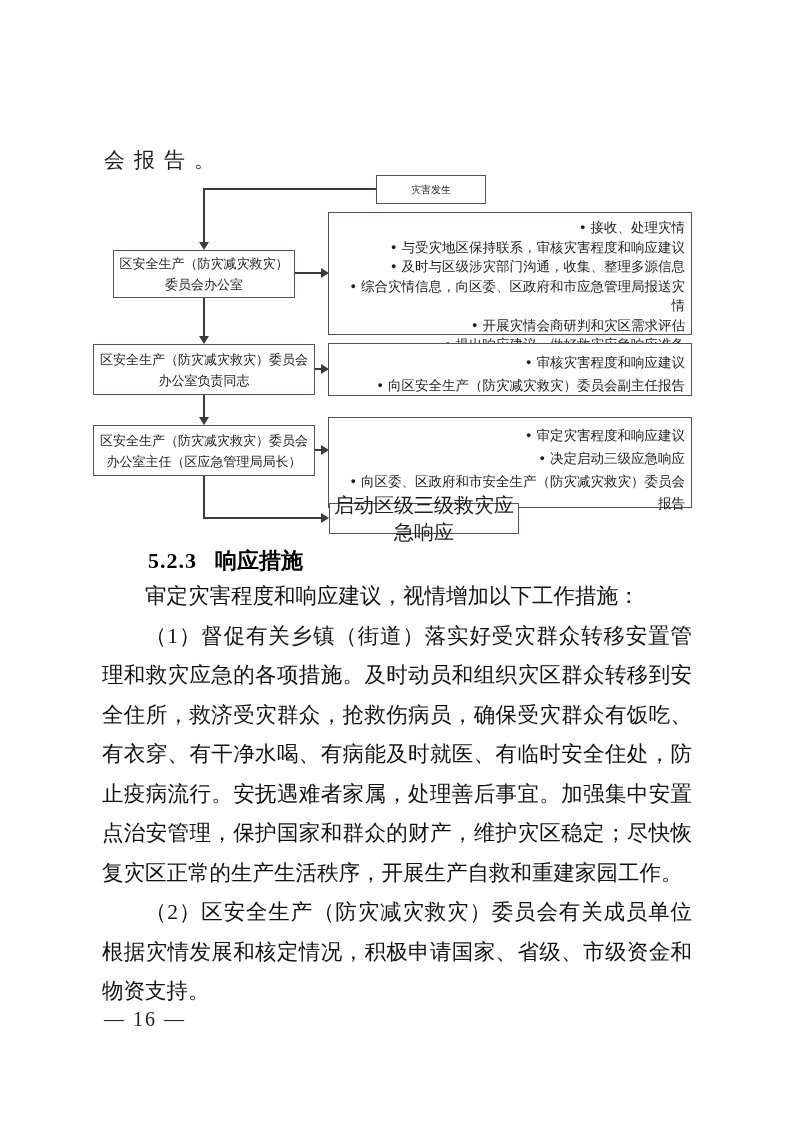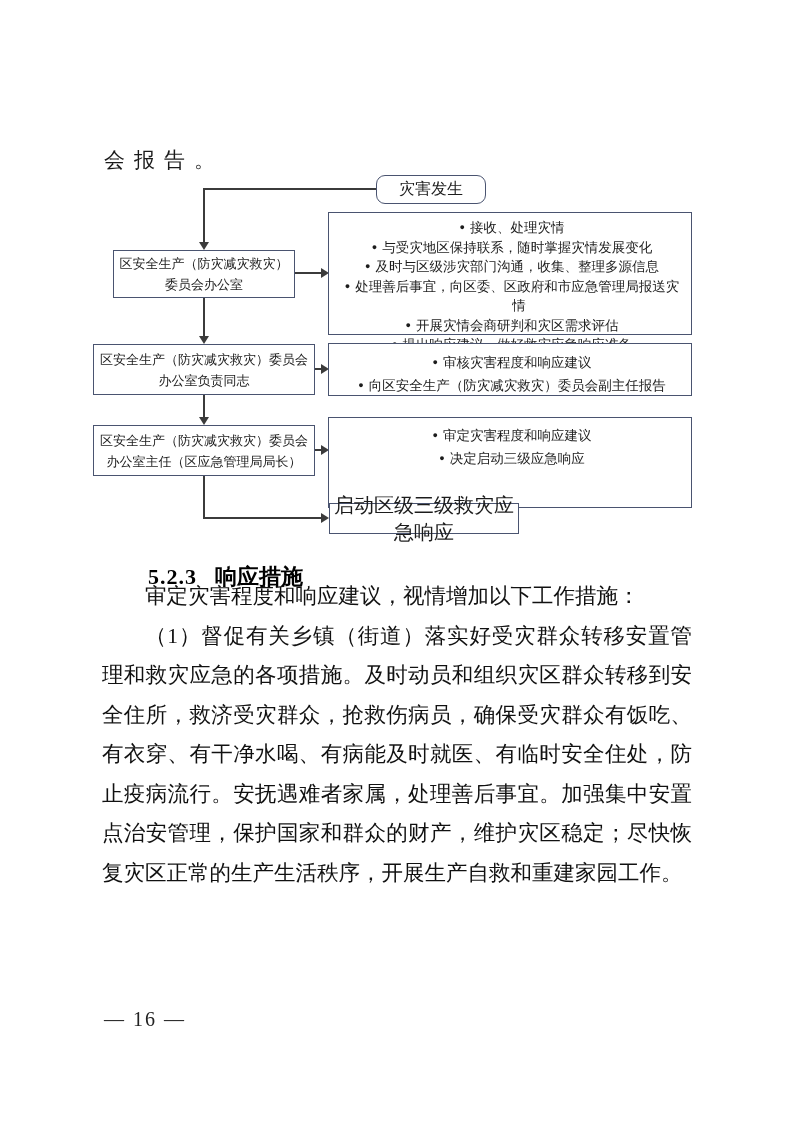--- a/index.html
+++ b/index.html
@@ -21,21 +21,20 @@
     font-size: 21px;
     letter-spacing: 9px;
     color: #1a1a1a;
   }
   .section-heading {
     position: absolute;
     left: 148px; top: 546px;
     font-size: 22px;
     font-weight: bold;
     color: #000;
-    margin-top: 16px;
   }
   .section-heading .h-num { margin-right: 18px; letter-spacing: 1px; }
   .body-block {
     position: absolute;
     left: 102px; top: 577px;
     width: 590px;
     font-size: 21.5px;
     line-height: 39.5px;
     text-align: justify;
     text-justify: inter-ideograph;
@@ -56,32 +55,32 @@
     border: 1.5px solid #4a5470;
     background: #ffffff;
     font-family: "Liberation Sans", "DejaVu Sans", sans-serif;
     color: #1c1c1c;
     display: flex;
     flex-direction: column;
     align-items: center;
     justify-content: center;
     text-align: center;
   }
-  .fc-start { left: 376px; top: 175px; width: 110px; height: 29px; font-size: 16px; border-radius: 9px; }
+  .fc-start { left: 376px; top: 175px; width: 110px; height: 29px; font-size: 10px; }
   .fc-left-1 { left: 113px; top: 250px; width: 182px; height: 48px; font-size: 13px; line-height: 21px; }
   .fc-left-2 { left: 93px;  top: 344px; width: 222px; height: 51px; font-size: 13px; line-height: 21px; }
   .fc-left-3 { left: 93px;  top: 425px; width: 222px; height: 51px; font-size: 13px; line-height: 21px; }
   .fc-end   { left: 329px; top: 503px; width: 190px; height: 31px; font-size: 20px; }
   .fc-bullets {
     position: absolute;
     border: 1.5px solid #4a5470;
     background: #ffffff;
     font-family: "Liberation Sans", "DejaVu Sans", sans-serif;
     color: #1c1c1c;
-    text-align: center;
+    text-align: right;
   }
   .fc-right-1 { left: 328px; top: 212px; width: 364px; height: 123px; }
   .fc-right-2 { left: 328px; top: 343px; width: 364px; height: 53px; }
   .fc-right-3 { left: 328px; top: 405px; width: 364px; height: 91px; margin-top: 12px; }
   .fc-bullets ul { list-style: none; margin: 0; }
   .fc-right-1 ul { padding: 5px 6px 0 24px; font-size: 13.5px; line-height: 19.5px; }
   .fc-right-2 ul { padding: 7px 6px 0 24px; font-size: 13.5px; line-height: 23px; }
   .fc-right-3 ul { padding: 6px 6px 0 24px; font-size: 13.5px; line-height: 22px; }
   .fc-bullets li { text-indent: -14px; }
   .fc-bullets li::before { content: "●"; font-size: 9px; margin-right: 5px; vertical-align: 2px; }
@@ -122,23 +121,23 @@
       <span>区安全生产（防灾减灾救灾）</span>
       <span>委员会办公室</span>
     </div>
 
     <div class="fc-line" style="left:295px; top:272px; width:27px; height:2px;"></div>
     <div class="arrow-right" style="left:321px; top:268px;"></div>
 
     <div class="fc-bullets fc-right-1">
       <ul>
         <li>接收、处理灾情</li>
-        <li>与受灾地区保持联系，随时掌握灾情发展变化</li>
+        <li>与受灾地区保持联系，审核灾害程度和响应建议</li>
         <li>及时与区级涉灾部门沟通，收集、整理多源信息</li>
-        <li>处理善后事宜，向区委、区政府和市应急管理局报送灾情</li>
+        <li>综合灾情信息，向区委、区政府和市应急管理局报送灾情</li>
         <li>开展灾情会商研判和灾区需求评估</li>
         <li>提出响应建议，做好救灾应急响应准备</li>
       </ul>
     </div>
 
     <div class="fc-line" style="left:203px; top:298px; width:2px; height:38px;"></div>
     <div class="arrow-down" style="left:199px; top:336px;"></div>
 
     <div class="fc-box fc-left-2">
       <span>区安全生产（防灾减灾救灾）委员会</span>
@@ -163,37 +162,39 @@
       <span>办公室主任（区应急管理局局长）</span>
     </div>
 
     <div class="fc-line" style="left:315px; top:449px; width:7px; height:2px;"></div>
     <div class="arrow-right" style="left:321px; top:445px;"></div>
 
     <div class="fc-bullets fc-right-3">
       <ul>
         <li>审定灾害程度和响应建议</li>
         <li>决定启动三级应急响应</li>
+        <li>向区委、区政府和市安全生产（防灾减灾救灾）委员会报告</li>
       </ul>
     </div>
 
     <div class="fc-line" style="left:203px; top:476px; width:2px; height:42px;"></div>
     <div class="fc-line" style="left:203px; top:517px; width:118px; height:2px;"></div>
     <div class="arrow-right" style="left:321px; top:513px;"></div>
 
     <div class="fc-box fc-end">
       <span>启动区级三级救灾应急响应</span>
     </div>
 
   </div>
 
   <div class="section-heading">
     <span class="h-num">5.2.3</span><span>响应措施</span>
   </div>
 
   <div class="body-block">
     <p>审定灾害程度和响应建议，视情增加以下工作措施：</p>
     <p>（1）督促有关乡镇（街道）落实好受灾群众转移安置管理和救灾应急的各项措施。及时动员和组织灾区群众转移到安全住所，救济受灾群众，抢救伤病员，确保受灾群众有饭吃、有衣穿、有干净水喝、有病能及时就医、有临时安全住处，防止疫病流行。安抚遇难者家属，处理善后事宜。加强集中安置点治安管理，保护国家和群众的财产，维护灾区稳定；尽快恢复灾区正常的生产生活秩序，开展生产自救和重建家园工作。</p>
+    <p>（2）区安全生产（防灾减灾救灾）委员会有关成员单位根据灾情发展和核定情况，积极申请国家、省级、市级资金和物资支持。</p>
   </div>
 
   <div class="page-number">— 16 —</div>
 
 </div>
 
 </body></html>

